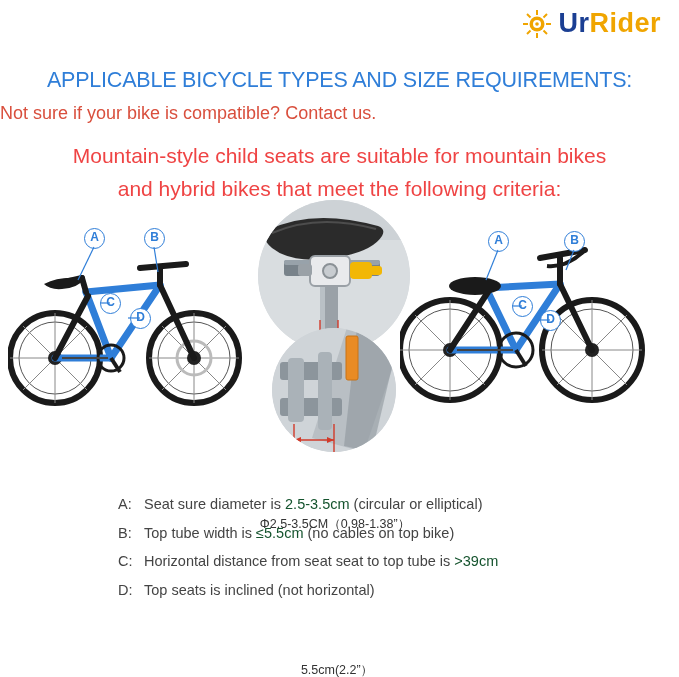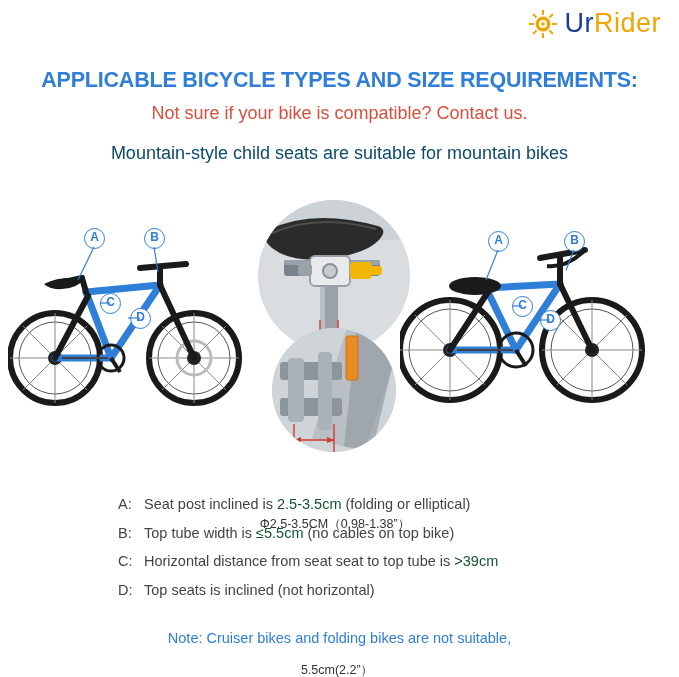--- a/index.html
+++ b/index.html
@@ -20,21 +20,21 @@
   .brand {
     position: absolute;
     top: 8px;
     right: 18px;
     display: flex;
     align-items: center;
     gap: 6px;
   }
   .brand-text {
     font-size: 27px;
-    font-weight: normal;
+    font-weight: bold;
     letter-spacing: 0.5px;
     color: #1b3f93;
   }
   .brand-text .accent {
     color: #f0a500;
   }
   .brand-sun {
     width: 30px;
     height: 30px;
     position: relative;
@@ -42,41 +42,41 @@
   .brand-sun svg { display:block; }
 
   
   .headline {
     position: absolute;
     top: 68px;
     left: 0;
     width: 679px;
     text-align: center;
     font-size: 21.5px;
-    font-weight: bold;
+    font-weight: normal;
     color: #2f7ed8;
     letter-spacing: -0.2px;
   }
   .subhead {
     position: absolute;
     top: 103px;
     left: 0;
     width: 679px;
-    text-align: center;
+    text-align: left;
     font-size: 18px;
     color: #d94f3d;
   }
   .intro {
     position: absolute;
     top: 140px;
     left: 0;
     width: 679px;
     text-align: center;
-    font-size: 18px;
-    color: #0c4a6e;
+    font-size: 21px;
+    color: #ef4444;
     line-height: 1.55;
   }
 
   
   .illus {
     position: absolute;
     top: 200px;
     left: 0;
     width: 679px;
     height: 280px;
@@ -199,20 +199,21 @@
       <circle cx="15" cy="15" r="1.8" fill="#f0a500"></circle>
     </svg>
   </span>
   <span class="brand-text"><span>Ur</span><span class="accent">Rider</span></span>
 </div>
 
 <div class="headline">APPLICABLE BICYCLE TYPES AND SIZE REQUIREMENTS:</div>
 <div class="subhead">Not sure if your bike is compatible? Contact us.</div>
 <div class="intro">
   <div>Mountain-style child seats are suitable for mountain bikes</div>
+  <div>and hybrid bikes that meet the following criteria:</div>
 </div>
 
 <div class="illus">
 
   <div class="bike bike-left">
     <svg width="250" height="230" viewBox="0 0 250 230">
 
       <circle cx="47" cy="158" r="45" fill="none" stroke="#1a1a1a" stroke-width="6"></circle>
       <circle cx="47" cy="158" r="36" fill="none" stroke="#555" stroke-width="1"></circle>
       <circle cx="186" cy="158" r="45" fill="none" stroke="#1a1a1a" stroke-width="6"></circle>
@@ -391,31 +392,30 @@
     </svg>
   </div>
 
   <div class="dim-label dim-top">Φ2.5-3.5CM（0.98-1.38”）</div>
   <div class="dim-label dim-bottom">5.5cm(2.2”）</div>
 </div>
 
 <div class="criteria">
   <div class="crit-row">
     <span class="crit-key">A:</span>
-    <span class="crit-text"><span>Seat post inclined is </span><span class="hl">2.5-3.5cm</span><span> (folding or elliptical)</span></span>
+    <span class="crit-text"><span>Seat sure diameter is </span><span class="hl">2.5-3.5cm</span><span> (circular or elliptical)</span></span>
   </div>
   <div class="crit-row">
     <span class="crit-key">B:</span>
     <span class="crit-text"><span>Top tube width is </span><span class="hl">≤5.5cm</span><span> (no cables on top bike)</span></span>
   </div>
   <div class="crit-row">
     <span class="crit-key">C:</span>
     <span class="crit-text"><span>Horizontal distance from seat seat to top tube is </span><span class="hl">&gt;39cm</span><span></span></span>
   </div>
   <div class="crit-row">
     <span class="crit-key">D:</span>
     <span class="crit-text"><span>Top seats is inclined (not horizontal)</span><span class="hl"></span><span></span></span>
   </div>
 </div>
 
 <div class="note">
-  <div>Note: Cruiser bikes and folding bikes are not suitable,</div>
 </div>
 
 </body></html>

